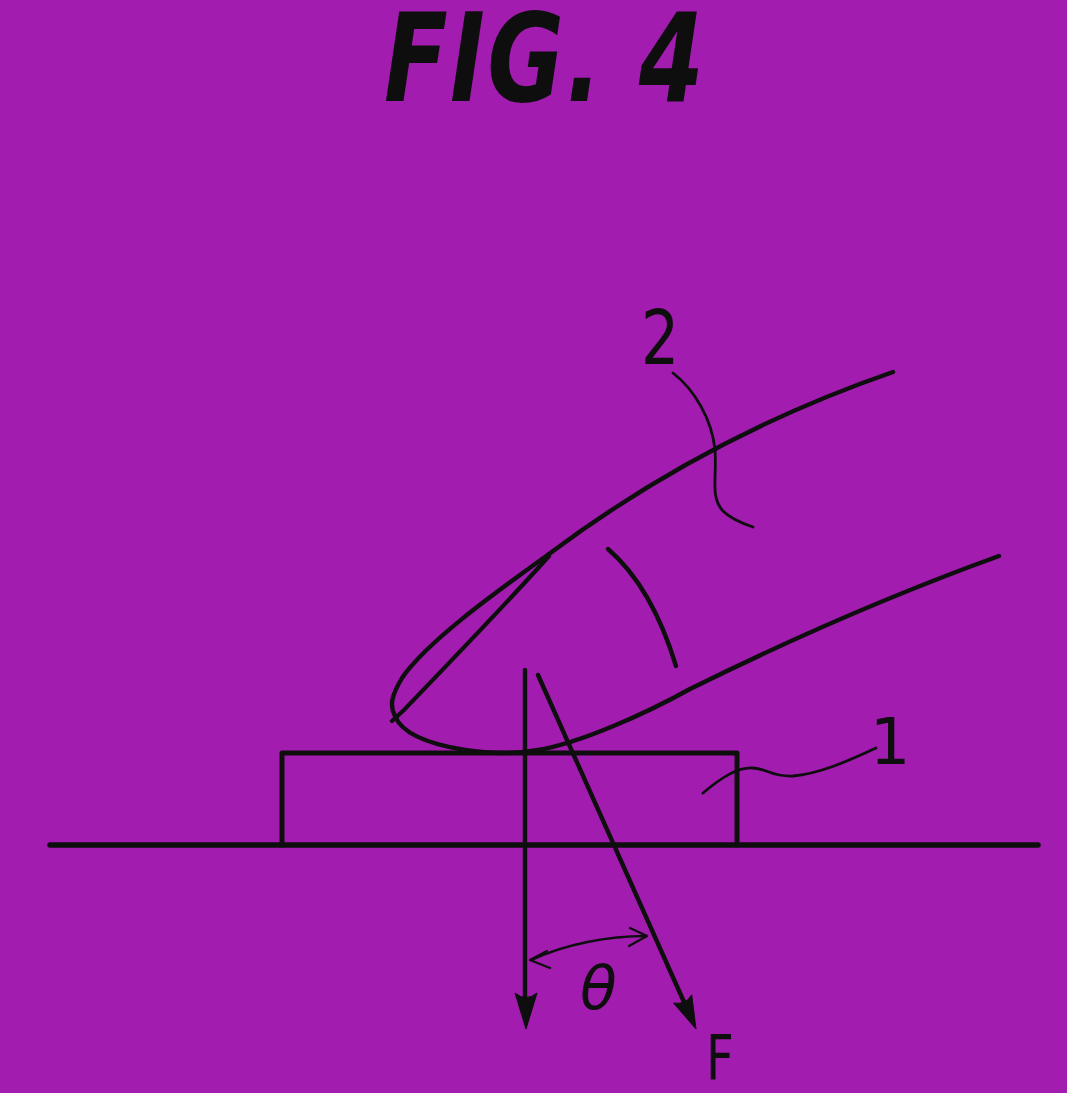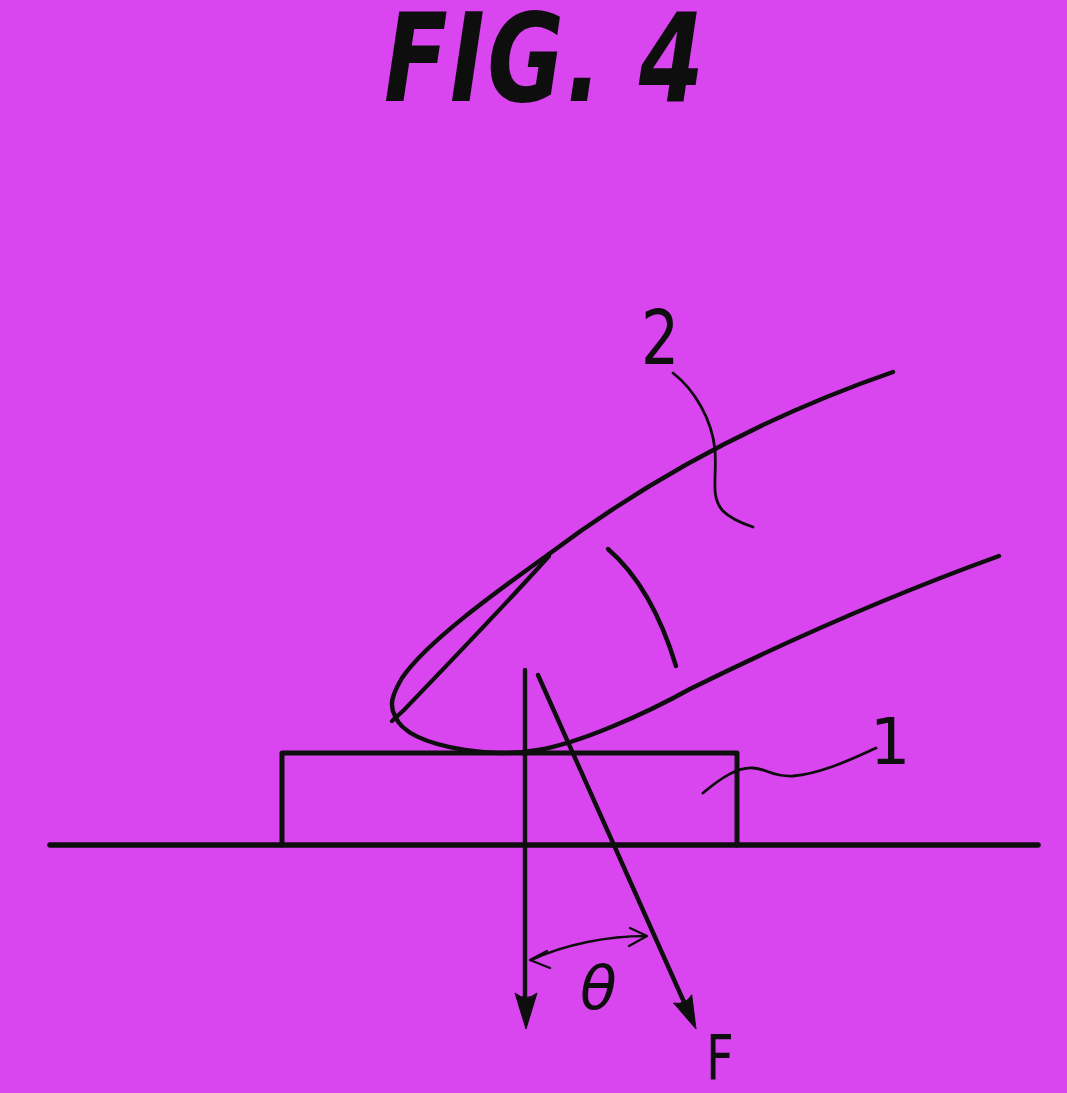--- a/index.html
+++ b/index.html
@@ -4,21 +4,21 @@
 <style>
   html, body {
     margin: 0;
     padding: 0;
     background: #ffffff;
   }
   .figure-page {
     position: relative;
     width: 1067px;
     height: 1093px;
-    background: #d946ef;
+    background: #a21caf;
     overflow: hidden;
     font-family: "DejaVu Sans", sans-serif;
   }
   svg.patent-figure {
     position: absolute;
     left: 0;
     top: 0;
     width: 1067px;
     height: 1093px;
   }

